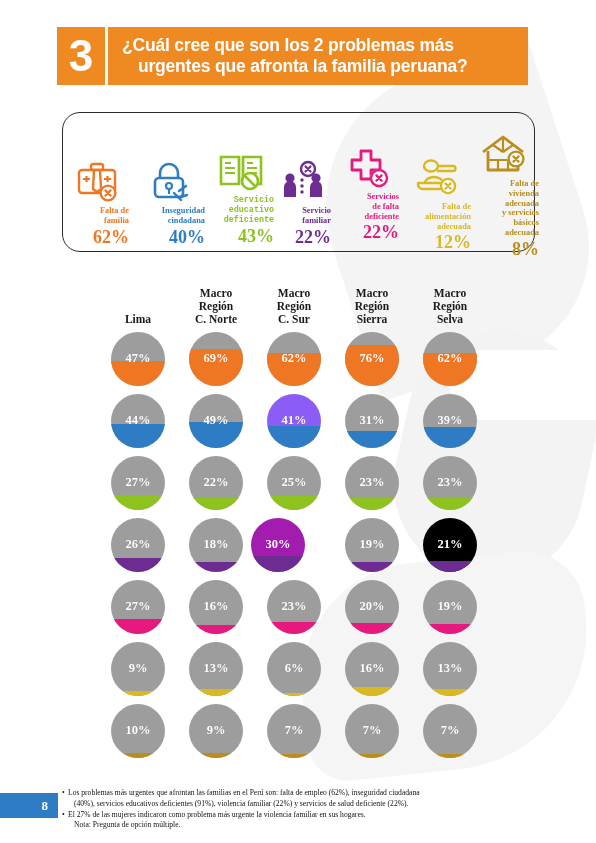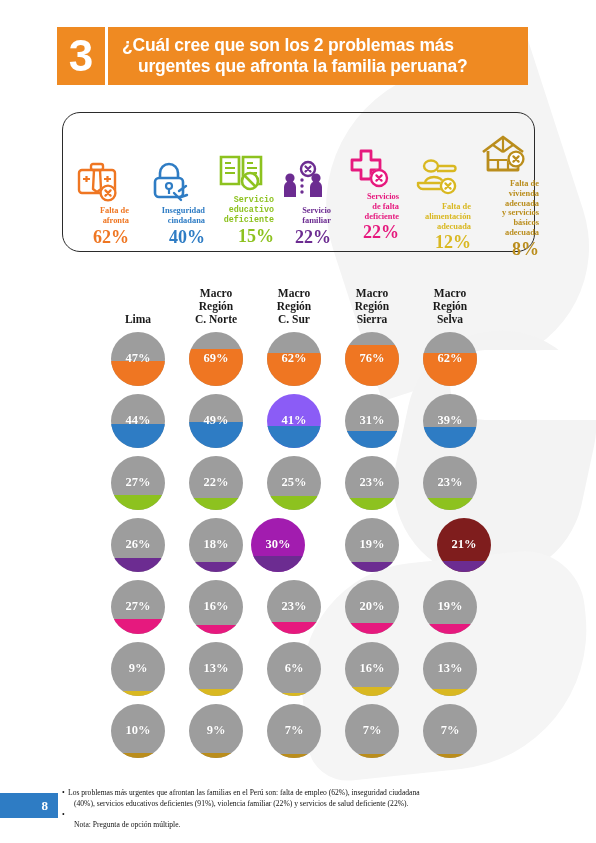--- a/index.html
+++ b/index.html
@@ -116,21 +116,21 @@
               <path d="M20 11 L19 30 L23 33 L27 30 L26 11" fill="none" stroke="#EF7622" stroke-width="2.4" stroke-linejoin="round"></path>
               <path d="M9 20 h7 M30 20 h7" stroke="#EF7622" stroke-width="2.2"></path>
               <path d="M12.5 17 v6 M33.5 17 v6" stroke="#EF7622" stroke-width="2.2"></path>
               <circle cx="34" cy="34" r="8" fill="#ffffff"></circle>
               <circle cx="34" cy="34" r="7.4" fill="none" stroke="#EF7622" stroke-width="2.4"></circle>
               <path d="M31.4 31.4 L36.6 36.6 M36.6 31.4 L31.4 36.6" stroke="#EF7622" stroke-width="2.2" stroke-linecap="round"></path>
             </svg>
           </div>
           <div class="legend-label" style="color: rgb(239, 118, 34);">
             <div>Falta de</div>
-            <div>afronta</div>
+            <div>familia</div>
           </div>
           <div class="legend-pct" style="color: rgb(239, 118, 34);">62%</div>
         </div>
         <div class="legend-item" style="left: 70px; top: 38px; width: 72px;">
           <div class="legend-icon">
             <svg width="48" height="44" viewBox="0 0 48 44" xmlns="http://www.w3.org/2000/svg">
               <path d="M15 19 v-5 a9 9 0 0 1 18 0 v5" fill="none" stroke="#2E7CC4" stroke-width="2.6"></path>
               <rect x="10" y="19" width="28" height="19" rx="4" fill="none" stroke="#2E7CC4" stroke-width="2.6"></rect>
               <circle cx="24" cy="27" r="3" fill="none" stroke="#2E7CC4" stroke-width="2.2"></circle>
               <path d="M24 30 v5" stroke="#2E7CC4" stroke-width="2.2"></path>
@@ -153,21 +153,21 @@
               <circle cx="33" cy="32" r="9" fill="#ffffff"></circle>
               <circle cx="33" cy="32" r="8" fill="none" stroke="#8DC21F" stroke-width="2.6"></circle>
               <path d="M27.5 26.5 L38.5 37.5" stroke="#8DC21F" stroke-width="2.6"></path>
             </svg>
           </div>
           <div class="legend-label" style="color: rgb(141, 194, 31); font-family: Liberation Mono, monospace;">
             <div>Servicio</div>
             <div>educativo</div>
             <div>deficiente</div>
           </div>
-          <div class="legend-pct" style="color: rgb(141, 194, 31);">15%</div>
+          <div class="legend-pct" style="color: rgb(141, 194, 31);">43%</div>
         </div>
         <div class="legend-item" style="left: 208px; top: 38px; width: 60px;">
           <div class="legend-icon">
             <svg width="48" height="44" viewBox="0 0 48 44" xmlns="http://www.w3.org/2000/svg">
               <circle cx="31" cy="10" r="7" fill="none" stroke="#6C2C91" stroke-width="2.4"></circle>
               <path d="M28.5 7.5 l5 5 M33.5 7.5 l-5 5" stroke="#6C2C91" stroke-width="2.2" stroke-linecap="round"></path>
               <circle cx="13" cy="19" r="4.6" fill="#6C2C91"></circle>
               <path d="M7 28 a6 6 0 0 1 12 0 v10 H7 z" fill="#6C2C91"></path>
               <circle cx="39" cy="19" r="4.6" fill="#6C2C91"></circle>
               <path d="M33 28 a6 6 0 0 1 12 0 v10 H33 z" fill="#6C2C91"></path>
@@ -338,21 +338,21 @@
         <div class="lbl">18%</div>
       </div>
       <div class="gauge" style="left: 251px; top: 518px; background: #a21caf;">
         <div class="fill" style="background: rgb(108, 44, 145); height: 16px;"></div>
         <div class="lbl">30%</div>
       </div>
       <div class="gauge" style="left: 345px; top: 518px; background: rgb(157, 157, 157);">
         <div class="fill" style="background: rgb(108, 44, 145); height: 10px;"></div>
         <div class="lbl">19%</div>
       </div>
-      <div class="gauge" style="left: 437px; top: 518px; background: #7f1d1d;">
+      <div class="gauge" style="left: 423px; top: 518px; background: #000000;">
         <div class="fill" style="background: rgb(108, 44, 145); height: 11px;"></div>
         <div class="lbl">21%</div>
       </div>
       <div class="gauge" style="left: 111px; top: 580px; background: rgb(157, 157, 157);">
         <div class="fill" style="background: rgb(230, 25, 126); height: 15px;"></div>
         <div class="lbl">27%</div>
       </div>
       <div class="gauge" style="left: 189px; top: 580px; background: rgb(157, 157, 157);">
         <div class="fill" style="background: rgb(230, 25, 126); height: 9px;"></div>
         <div class="lbl">16%</div>
@@ -415,19 +415,20 @@
   <div class="notes" id="notes">
       <div class="note-line">
         <span class="note-bullet">•</span>
         <span>Los problemas más urgentes que afrontan las familias en el Perú son: falta de empleo (62%), inseguridad ciudadana</span>
       </div>
       <div class="note-line note-ind">
         <span>(40%), servicios educativos deficientes (91%), violencia familiar (22%) y servicios de salud deficiente (22%).</span>
       </div>
       <div class="note-line">
         <span class="note-bullet">•</span>
+        <span>El 27% de las mujeres indicaron como problema más urgente la violencia familiar en sus hogares.</span>
       </div>
       <div class="note-line note-ind">
         <span>Nota: Pregunta de opción múltiple.</span>
       </div>
     </div>
 
 </div>
 
 </body></html>

